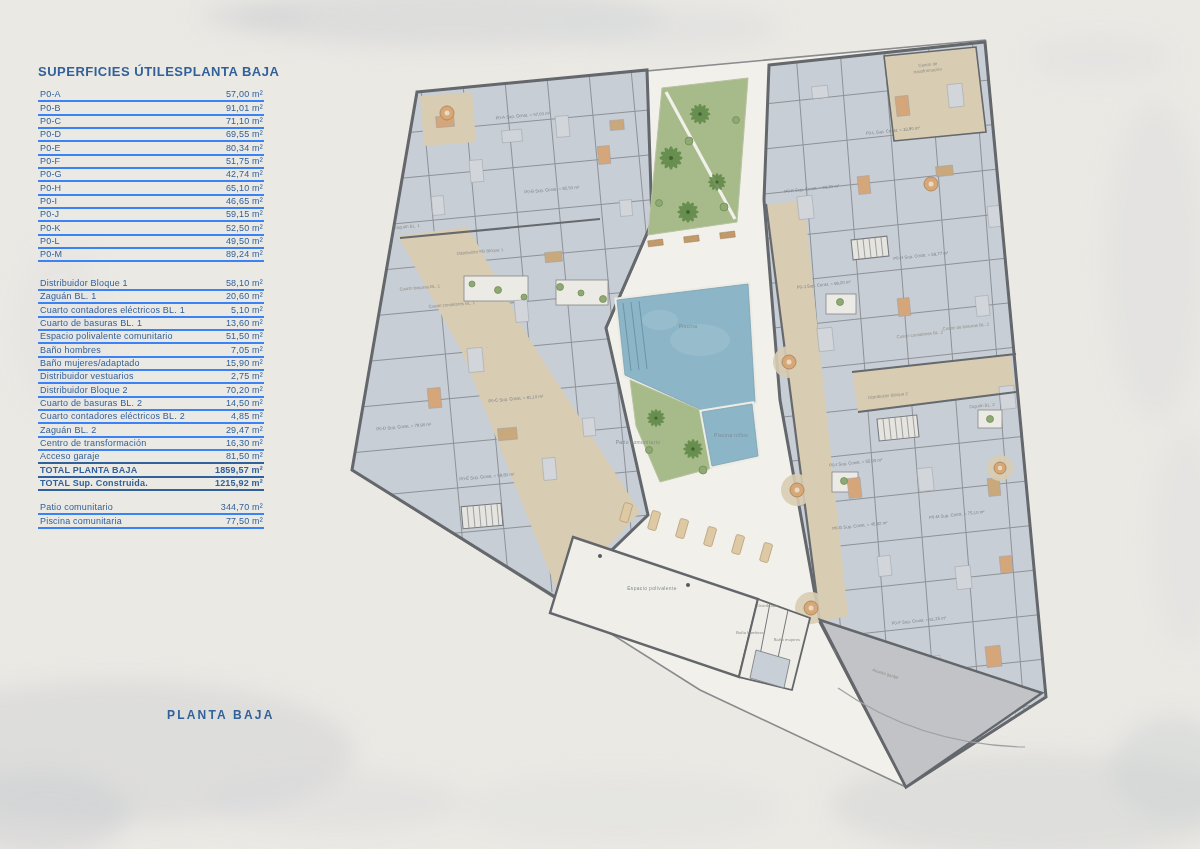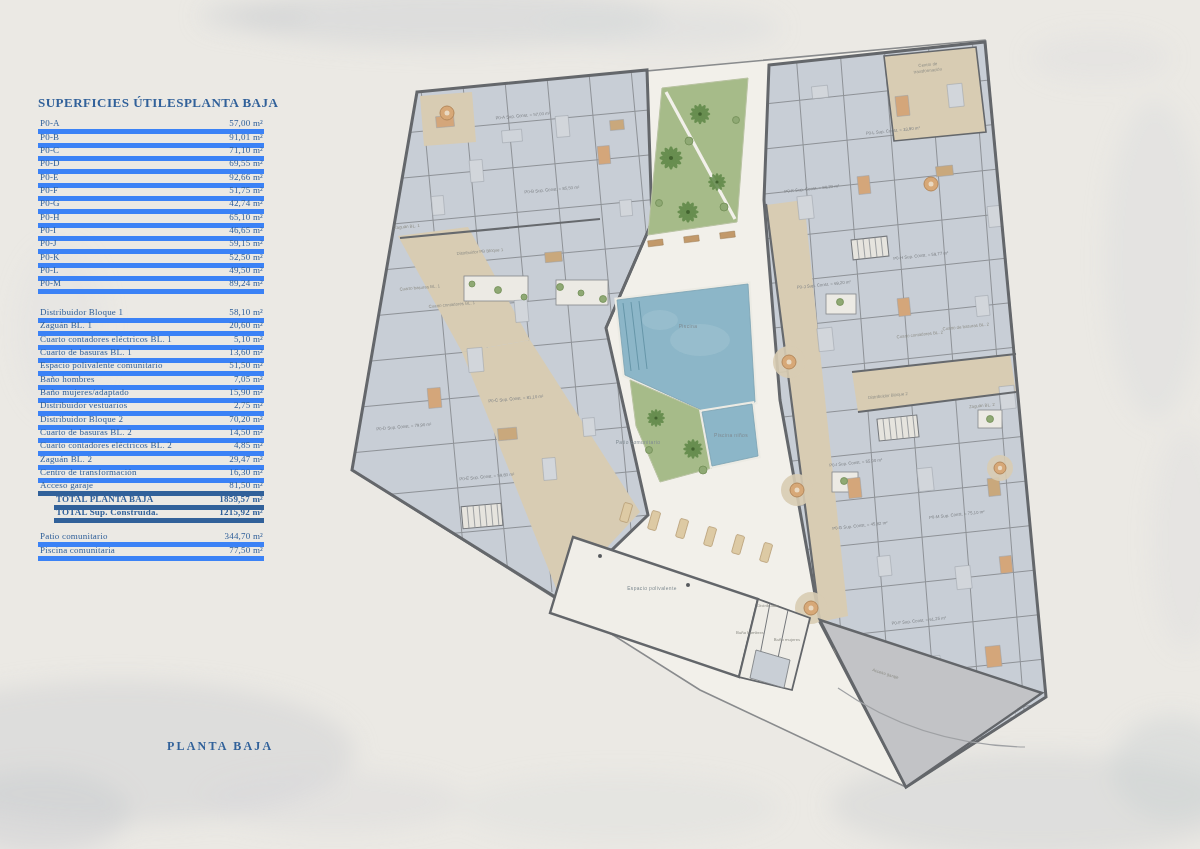--- a/index.html
+++ b/index.html
@@ -1,32 +1,32 @@
 <!DOCTYPE html>
 <html><head>
 <meta charset="utf-8">
 <style>
   html,body{margin:0;padding:0;background:#e6e4df;}
   .canvas{position:relative;width:1200px;height:849px;overflow:hidden;
     background:#ebe9e4;font-family:"Liberation Sans",sans-serif;}
   .wash{position:absolute;inset:0;pointer-events:none;}
   .plan{position:absolute;inset:0;}
   
-  .panel{position:absolute;left:38px;top:95px;width:226px;color:#31619a;font-family:Liberation Serif, serif;}
+  .panel{position:absolute;left:38px;top:64px;width:226px;color:#31619a;}
   .panel-header{display:flex;justify-content:space-between;align-items:baseline;
     font-size:13px;font-weight:bold;letter-spacing:.5px;white-space:nowrap;}
   .sec{margin-top:10px;}
   #sections .sec:nth-child(2){margin-top:15px;}
   #sections .sec:nth-child(3){margin-top:11px;}
   .row{display:flex;justify-content:space-between;align-items:flex-end;
     height:13.35px;box-sizing:border-box;font-size:9px;
-    border-bottom:5px solid #3b82f6;padding:0 1px 1px 2px;}
+    border-bottom:2px solid #3b82f6;padding:0 1px 1px 2px;}
   .row .lbl{letter-spacing:.2px;}
   .row .val{letter-spacing:.2px;}
-  .row.total{border-bottom-color:#31619a;font-weight:bold;margin-left:16px;}
+  .row.total{border-bottom-color:#31619a;font-weight:bold;}
   .row:has(+ .row.total){border-bottom-color:#31619a;}
   .floor-label{position:absolute;left:129px;top:644px;font-size:12px;font-weight:bold;
     letter-spacing:2.2px;color:#31619a;white-space:nowrap;}
   
   text{font-family:"Liberation Sans",sans-serif;}
   .pl-apt{fill:#7d8185;font-size:4.3px;text-anchor:middle;}
   .pl-room{fill:#8d8d86;font-size:4.3px;text-anchor:middle;}
   .pl-zone{fill:#7f8b92;font-size:4.9px;text-anchor:middle;letter-spacing:.4px;}
 </style>
 </head>
@@ -326,21 +326,21 @@
           <div class="row">
             <span class="lbl">P0-C</span>
             <span class="val">71,10 m²</span>
           </div>
           <div class="row">
             <span class="lbl">P0-D</span>
             <span class="val">69,55 m²</span>
           </div>
           <div class="row">
             <span class="lbl">P0-E</span>
-            <span class="val">92,66 m²</span>
+            <span class="val">80,34 m²</span>
           </div>
           <div class="row">
             <span class="lbl">P0-F</span>
             <span class="val">51,75 m²</span>
           </div>
           <div class="row">
             <span class="lbl">P0-G</span>
             <span class="val">42,74 m²</span>
           </div>
           <div class="row">

